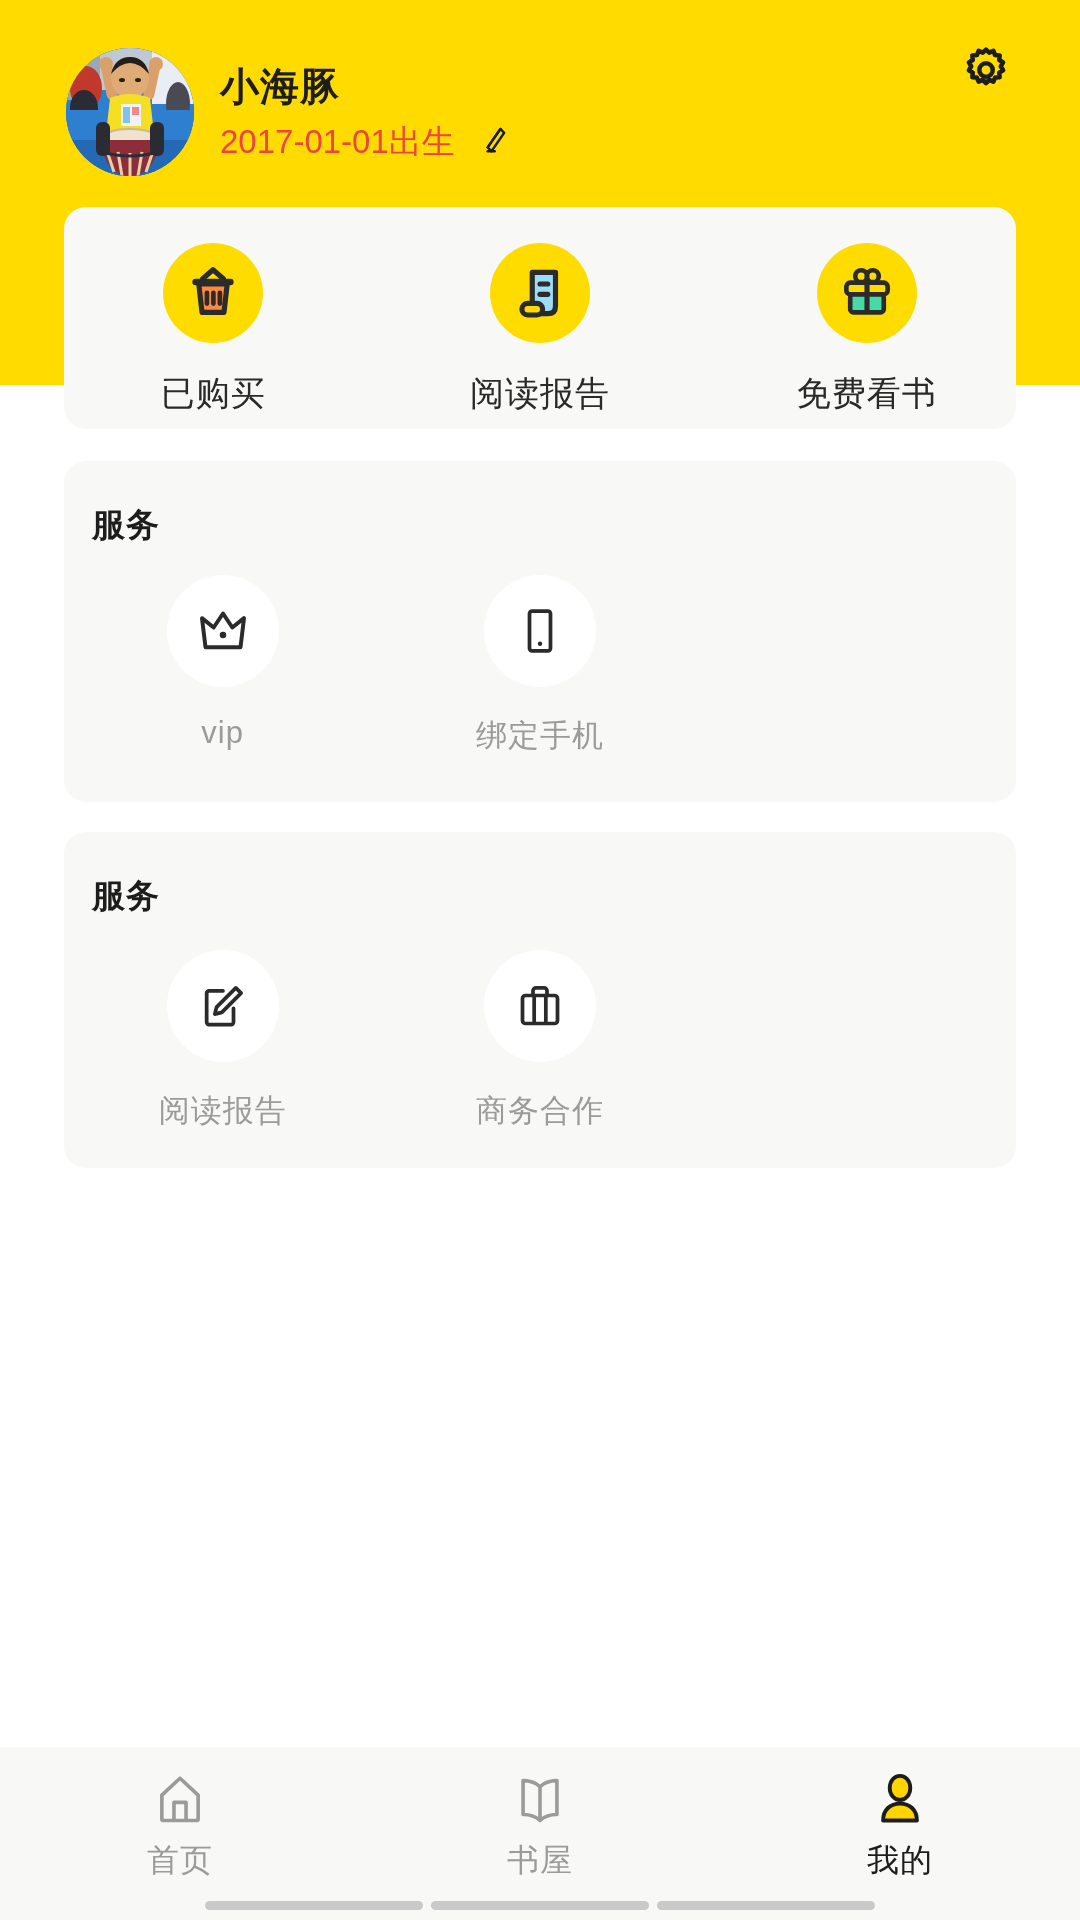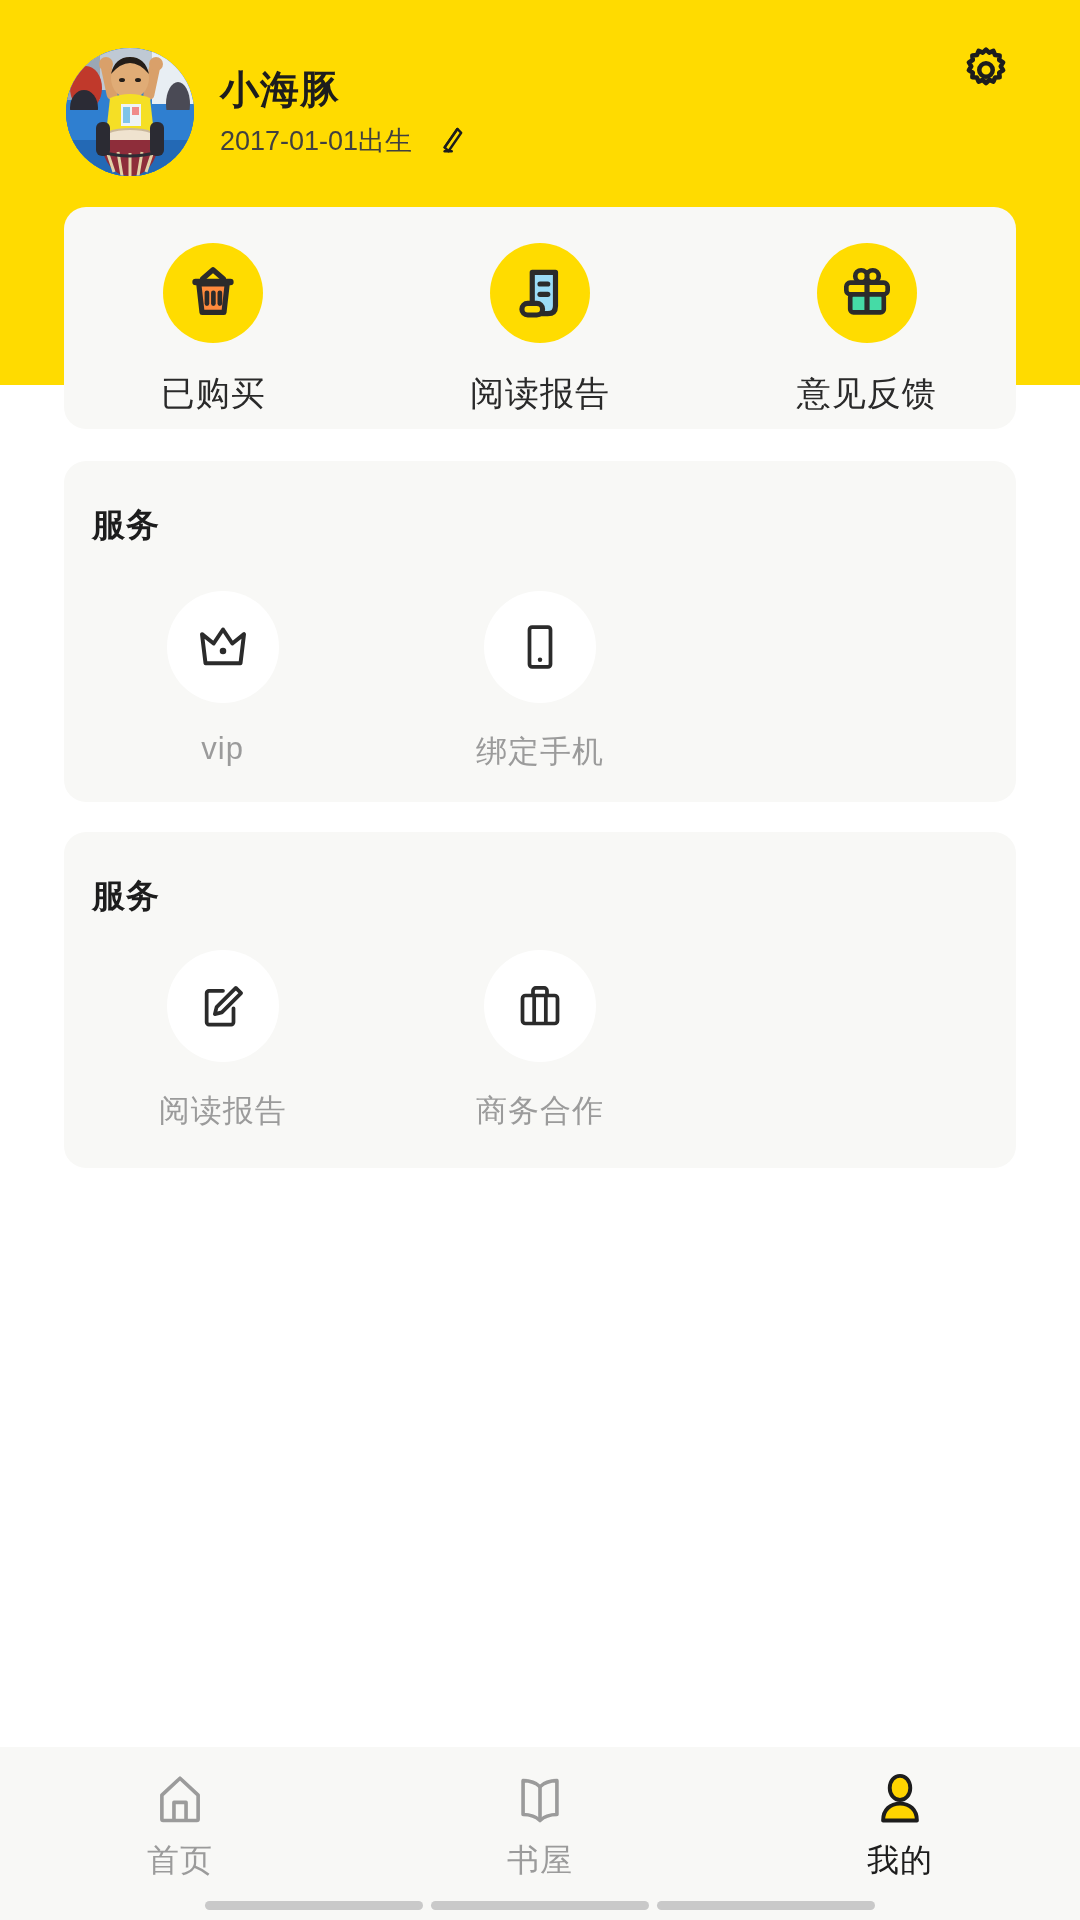--- a/index.html
+++ b/index.html
@@ -41,21 +41,21 @@
   }
   .profile-name {
     font-size: 39px; font-weight: bold; color: #1d1d1d;
     line-height: 1.25; letter-spacing: 1px;
   }
   .profile-sub-row {
     display: flex; align-items: center;
     margin-top: 10px;
   }
   .profile-birth {
-    font-size: 27px; color: #404040; line-height: 1.2;
+    font-size: 33px; color: #ef4444; line-height: 1.2;
   }
   .pencil-icon {
     margin-left: 22px; width: 34px; height: 34px; display: block;
   }
   .gear-btn {
     position: absolute; top: 42px; right: 66px;
     width: 56px; height: 56px;
     display: flex; align-items: center; justify-content: center;
   }
   .gear-btn svg { width: 52px; height: 52px; display: block; }
@@ -106,21 +106,21 @@
     background: #ffffff;
     display: flex; align-items: center; justify-content: center;
   }
   .svc-circle svg { width: 56px; height: 56px; display: block; }
   .svc-label {
     margin-top: 28px;
     font-size: 31px; color: #9b9b9b; letter-spacing: 1px;
   }
 
   #row-quick { position: absolute; top: 36px; left: 0; gap: 28px; }
-  #row-svc1 { position: absolute; top: 130px; left: 0; }
+  #row-svc1 { position: absolute; top: 114px; left: 0; }
   #row-svc2 { position: absolute; top: 118px; left: 0; }
 
   
   .bottom-nav {
     position: absolute; left: 0; bottom: 0;
     width: 1080px; height: 173px;
     background: #F8F8F6;
     display: flex;
     justify-content: space-between;
   }
@@ -244,21 +244,21 @@
       <div class="tile">
         <div class="quick-circle">
           <svg viewBox="0 0 48 48">
             <circle cx="19.5" cy="11" r="4.6" fill="none" stroke="#2b2b2b" stroke-width="3.6"></circle>
             <circle cx="28.5" cy="11" r="4.6" fill="none" stroke="#2b2b2b" stroke-width="3.6"></circle>
             <rect x="11" y="25" width="26" height="14" rx="2.5" fill="#45DBA6" stroke="#2b2b2b" stroke-width="3.6"></rect>
             <rect x="8" y="16" width="32" height="9" rx="3" fill="#FFDC00" stroke="#2b2b2b" stroke-width="3.6"></rect>
             <rect x="22" y="16" width="4" height="23" fill="#2b2b2b"></rect>
           </svg>
         </div>
-        <div class="quick-label">意见反馈</div>
+        <div class="quick-label">免费看书</div>
       </div>
 
     </div>
   </div>
 
   <div class="card" id="card-service1">
     <div class="card-title">服务</div>
     <div class="tile-row three" id="row-svc1">
 
       <div class="tile">

